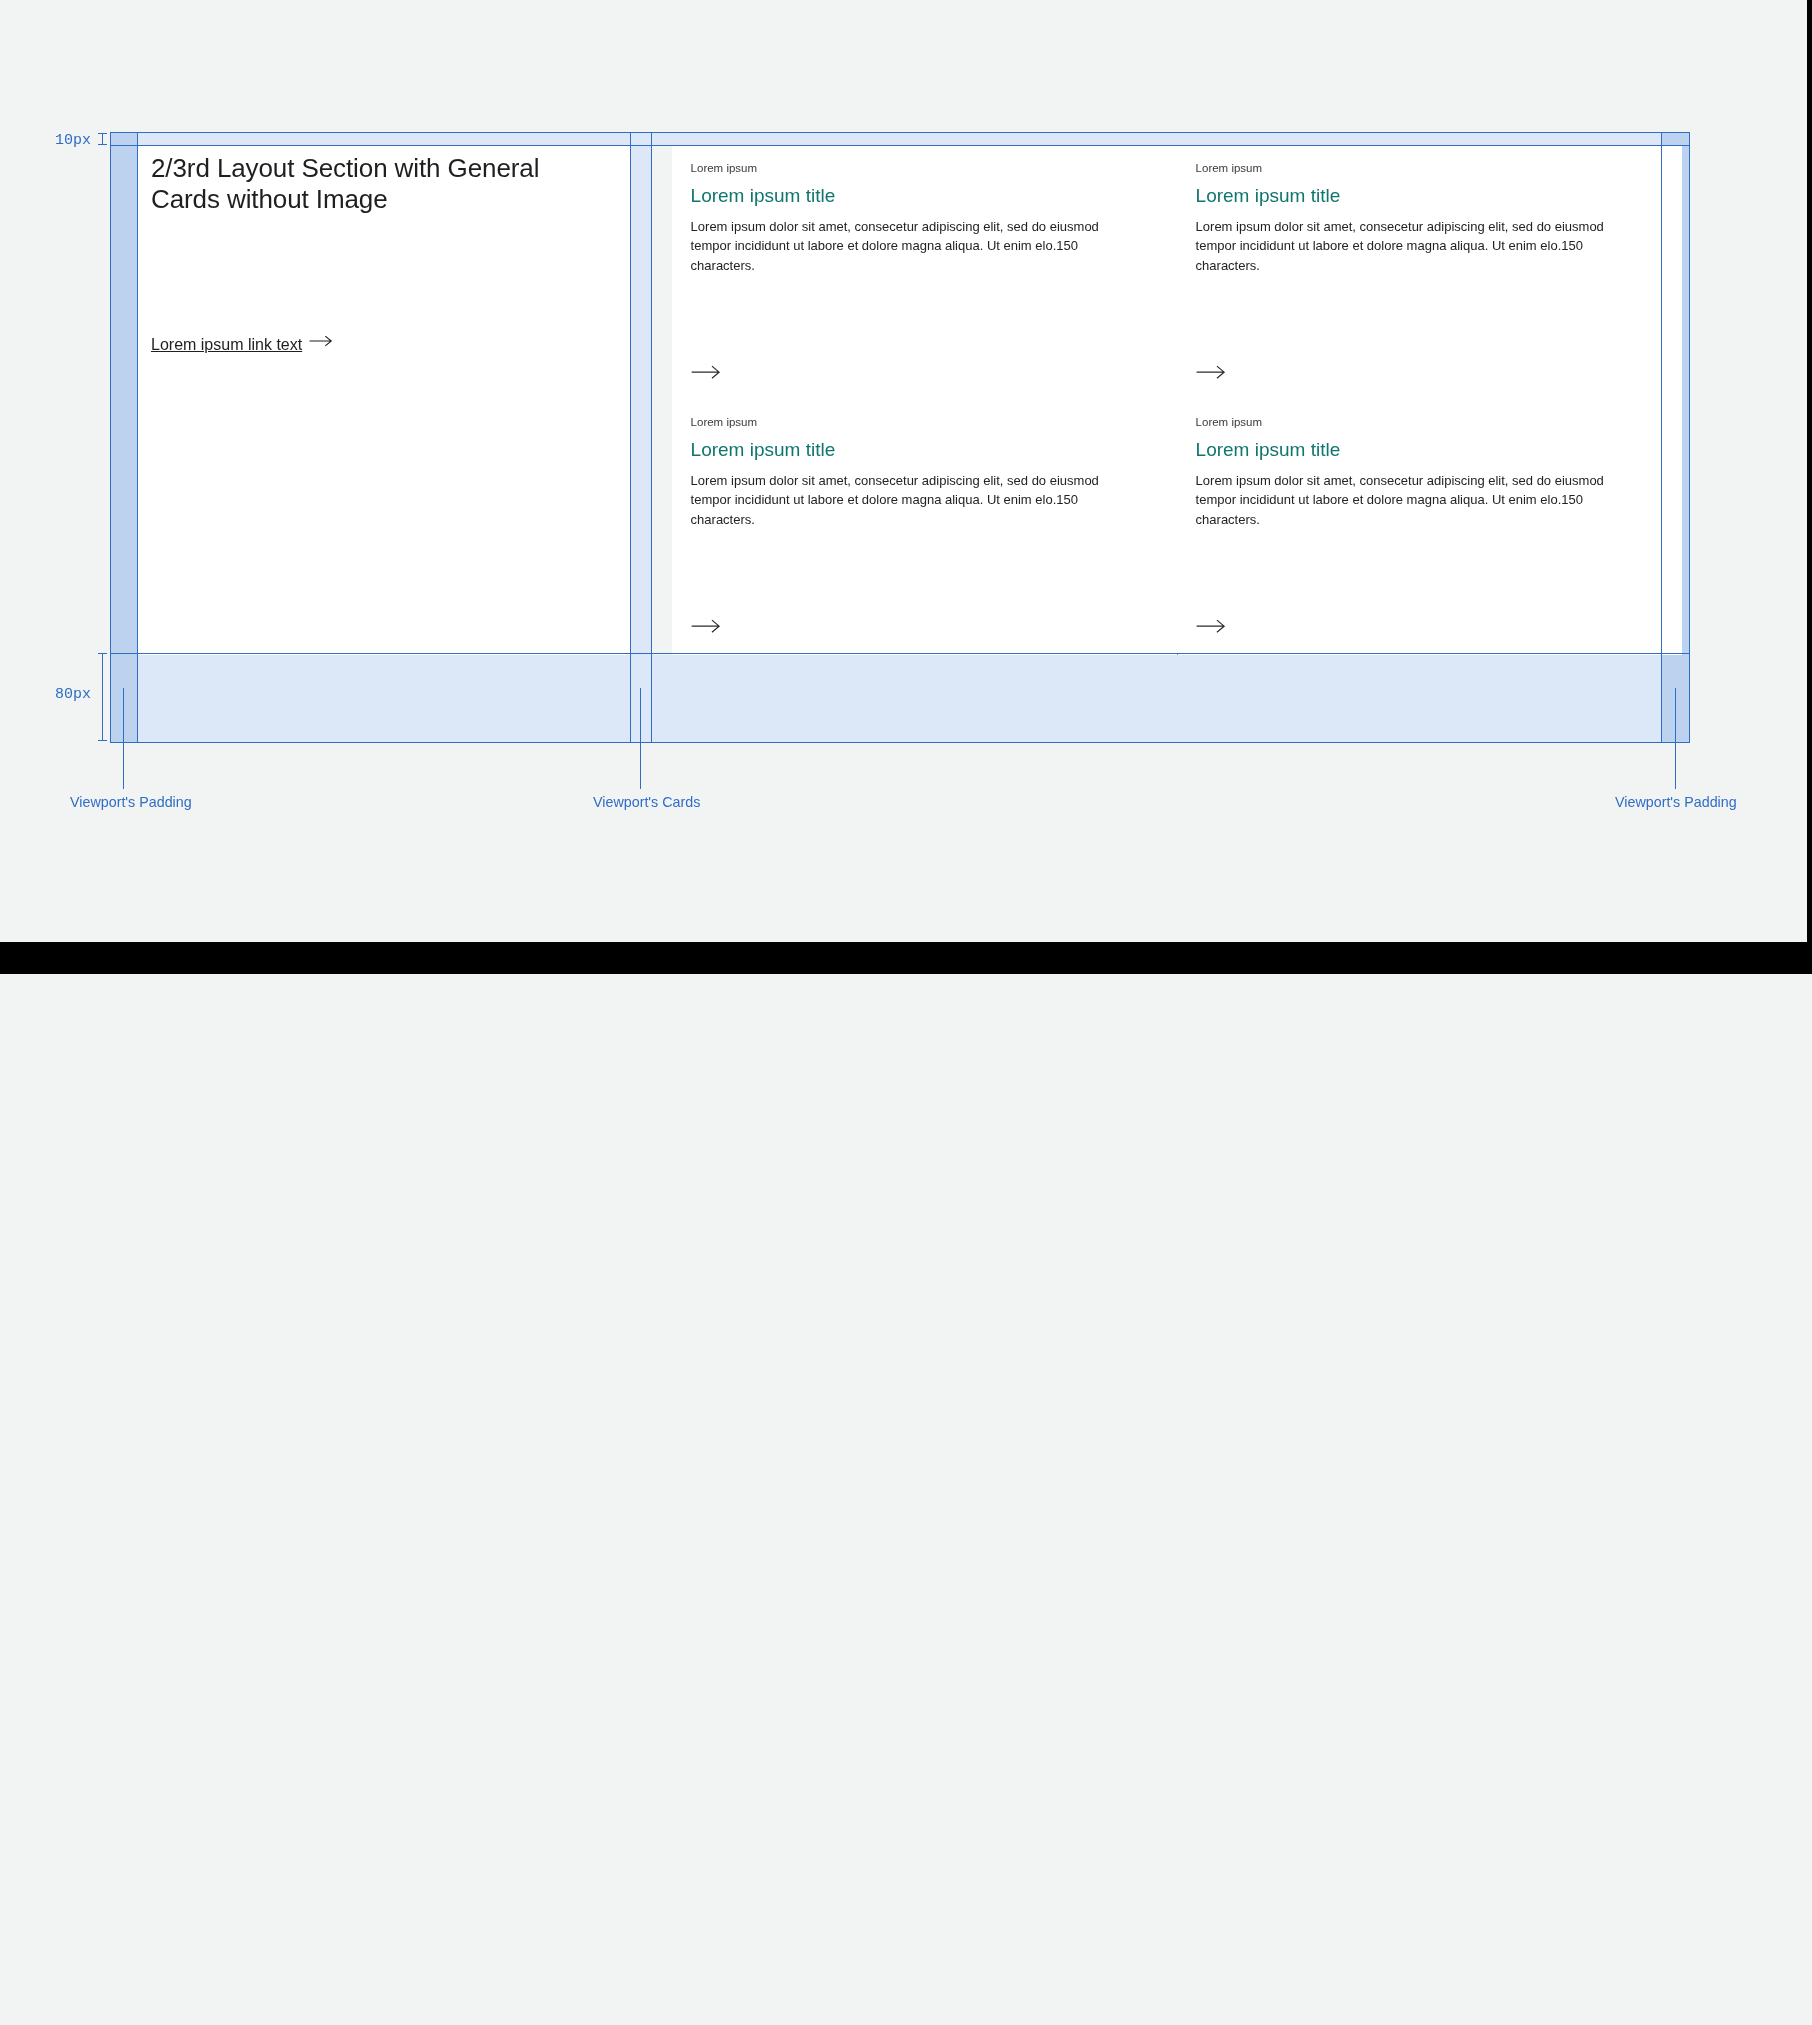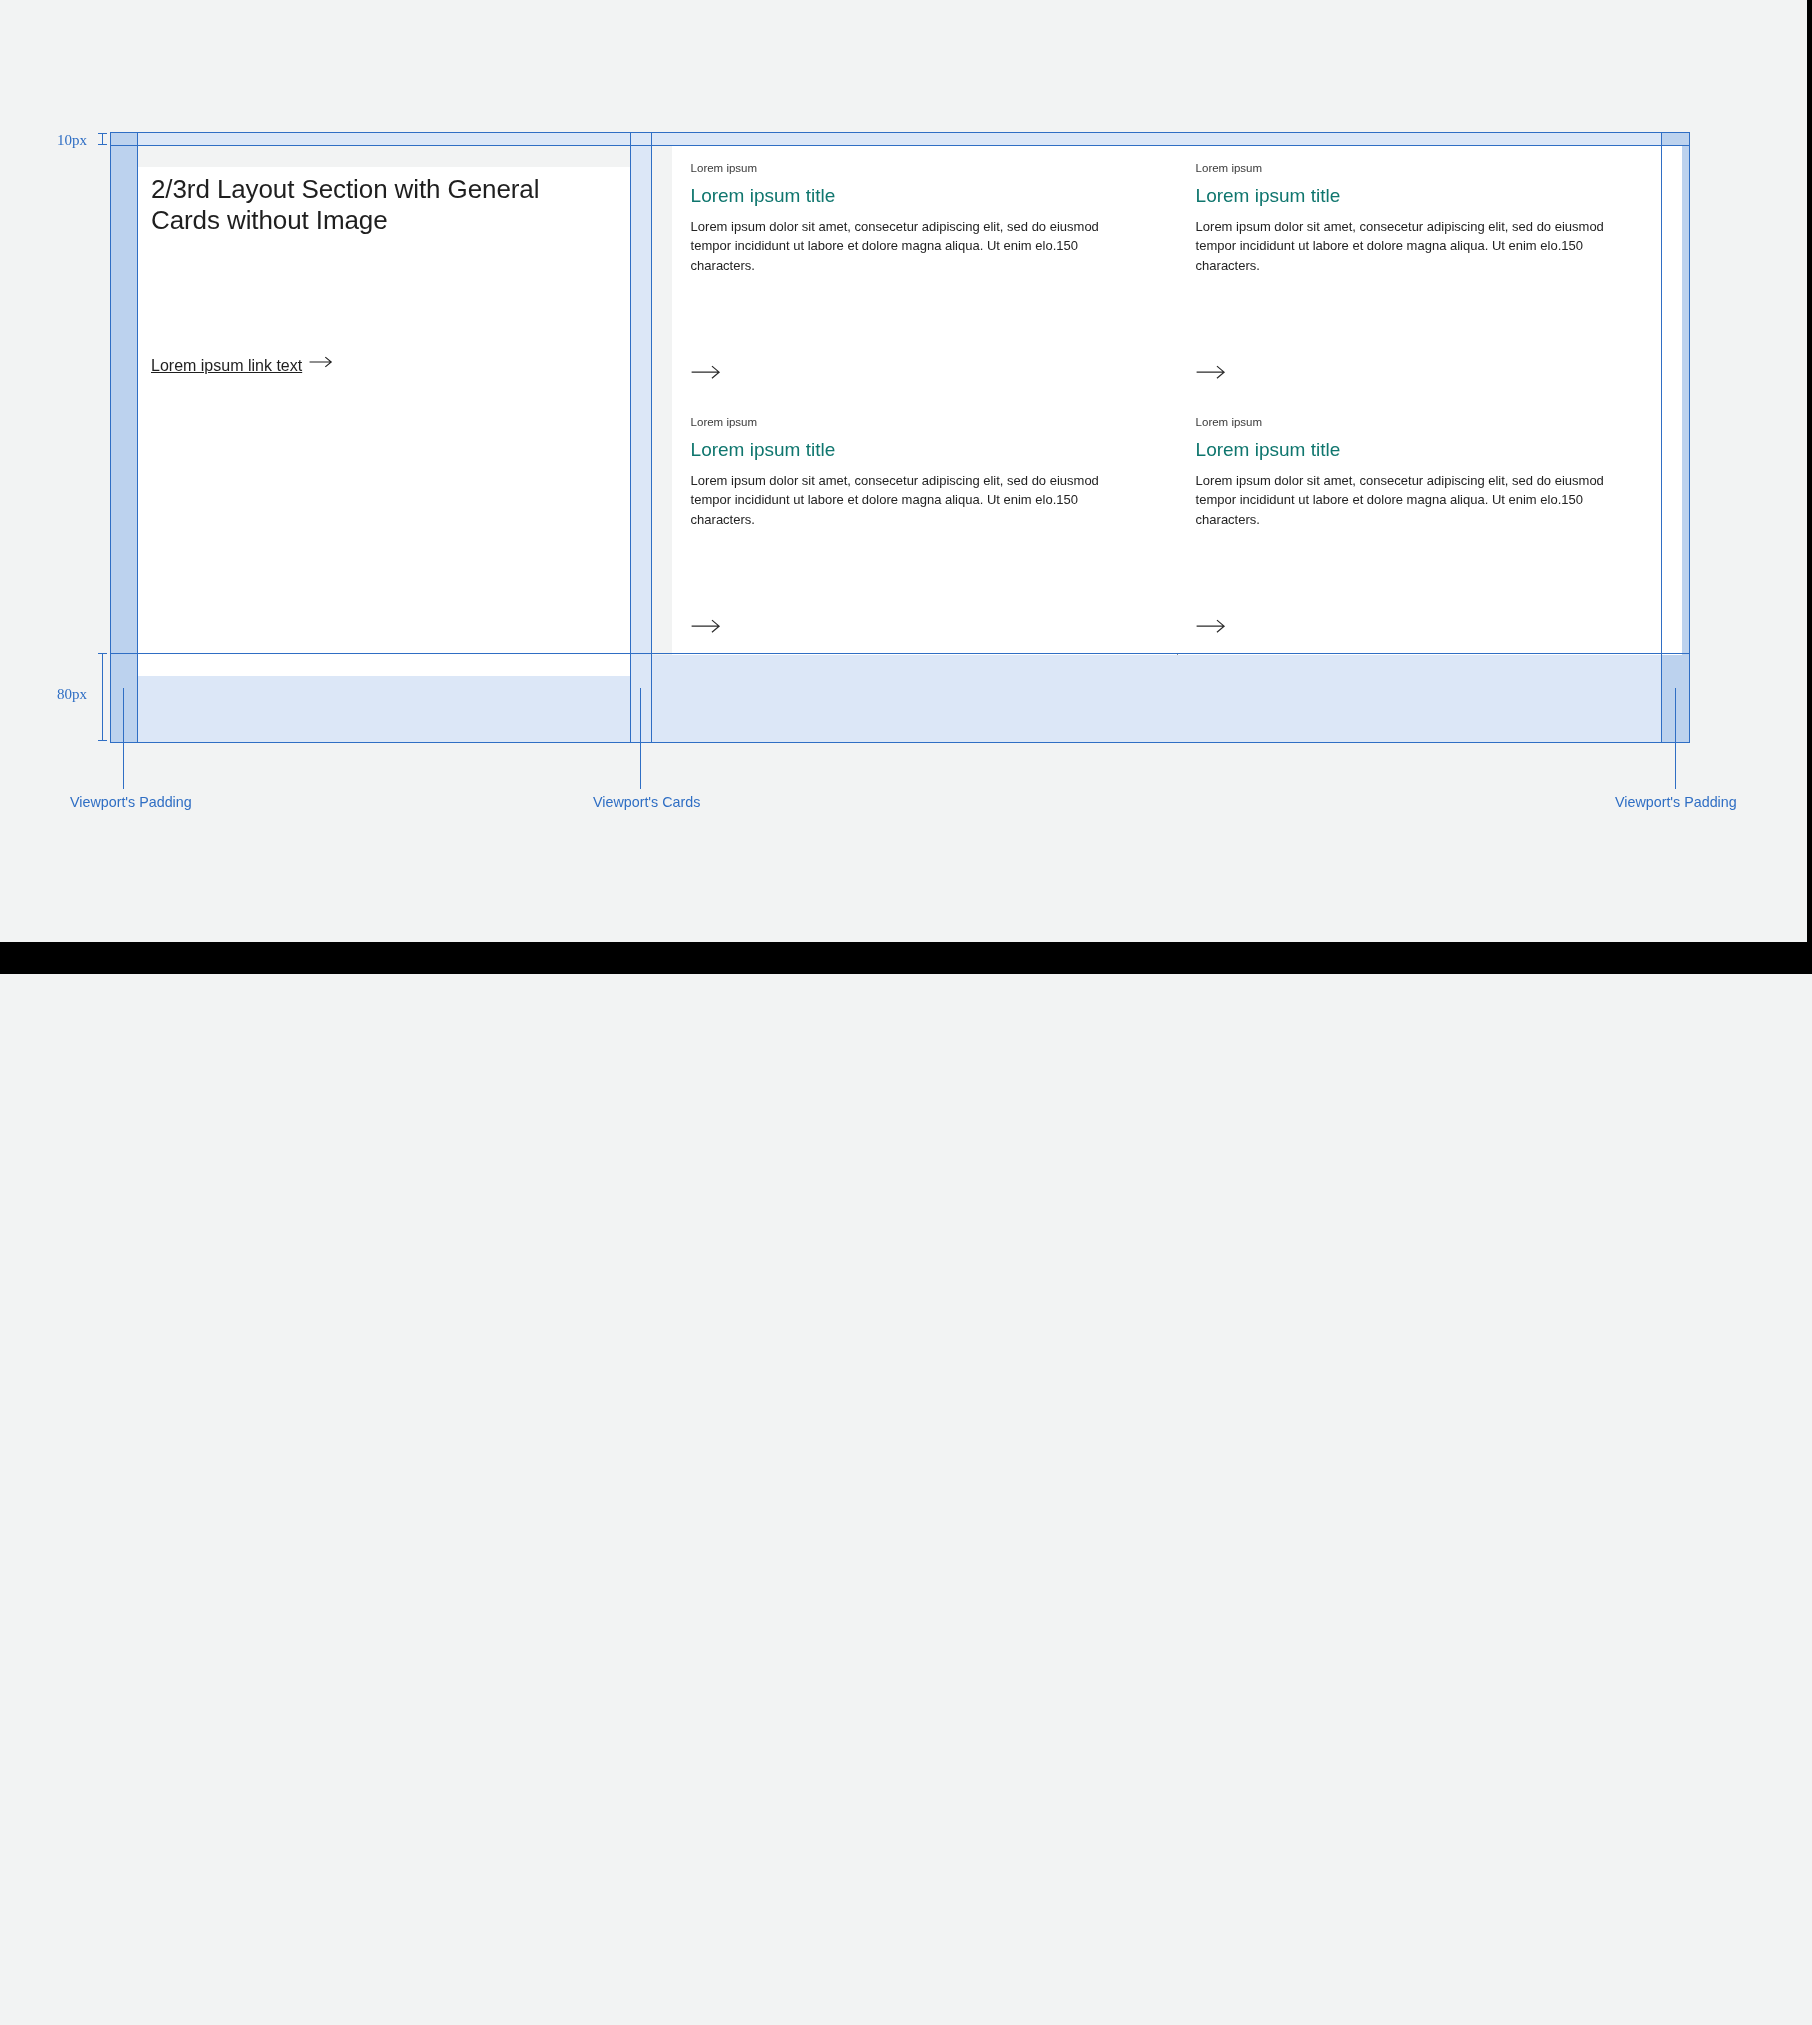--- a/index.html
+++ b/index.html
@@ -43,21 +43,21 @@
   .ann-text {
     position: absolute;
     color: #2f6ec4;
     font-family: "Liberation Sans", sans-serif;
     font-size: 14.3px;
     white-space: nowrap;
   }
   .ann-dim {
     position: absolute;
     color: #2f6ec4;
-    font-family: Liberation Serif, serif;
+    font-family: Liberation Mono, monospace;
     font-size: 15px;
     white-space: nowrap;
     text-align: center;
   }
 
   
   .ibeam { position: absolute; }
   .ibeam .stem { position: absolute; left: 3.8px; top: 0; width: 1.1px; height: 100%; background: #2f6ec4; }
   .ibeam .cap-t, .ibeam .cap-b { position: absolute; left: 0; width: 8.8px; height: 1.1px; background: #2f6ec4; }
   .ibeam .cap-t { top: 0; }
@@ -153,21 +153,21 @@
   <div class="fill-pad" style="left:110px; top:132px; width:27px; height:611px;"></div>
 
   <div class="fill-pad" style="left:1662px; top:132px; width:27px; height:611px;"></div>
 
   <div class="fill-band" style="left:630px; top:146px; width:22px; height:509px;"></div>
 
   <div class="fill-band" style="left:137px; top:132px; width:1525px; height:14.3px;"></div>
 
   <div class="fill-band" style="left:137px; top:655px; width:1525px; height:88px;"></div>
 
-  <div class="panel" style="left:138px; top:146px; width:492px; height:509px;margin-top:21px;">
+  <div class="panel" style="left:138px; top:146px; width:492px; height:509px;">
     <div class="sec-title" style="position:absolute; left:13px; top:6.6px; width:450px;">2/3rd Layout Section with General Cards without Image</div>
     <a class="sec-link" style="position:absolute; left:13px; top:189px;" href="#">
       <span>Lorem ipsum link text</span>
       <span>
         <svg width="25" height="12" viewBox="0 0 46 22">
           <path d="M1 11 H40 M30 2 L41 11 L30 20" fill="none" stroke="#1f1f1f" stroke-width="2"></path>
         </svg>
       </span>
     </a>
   </div>

